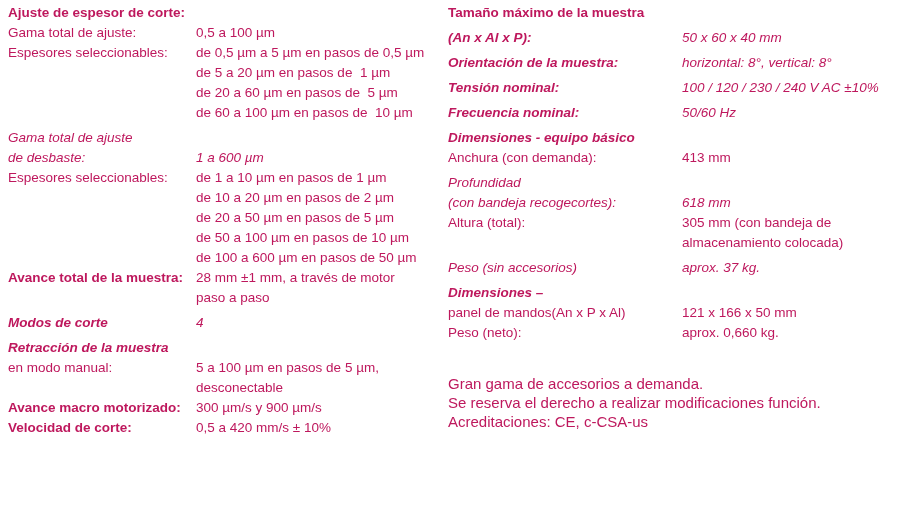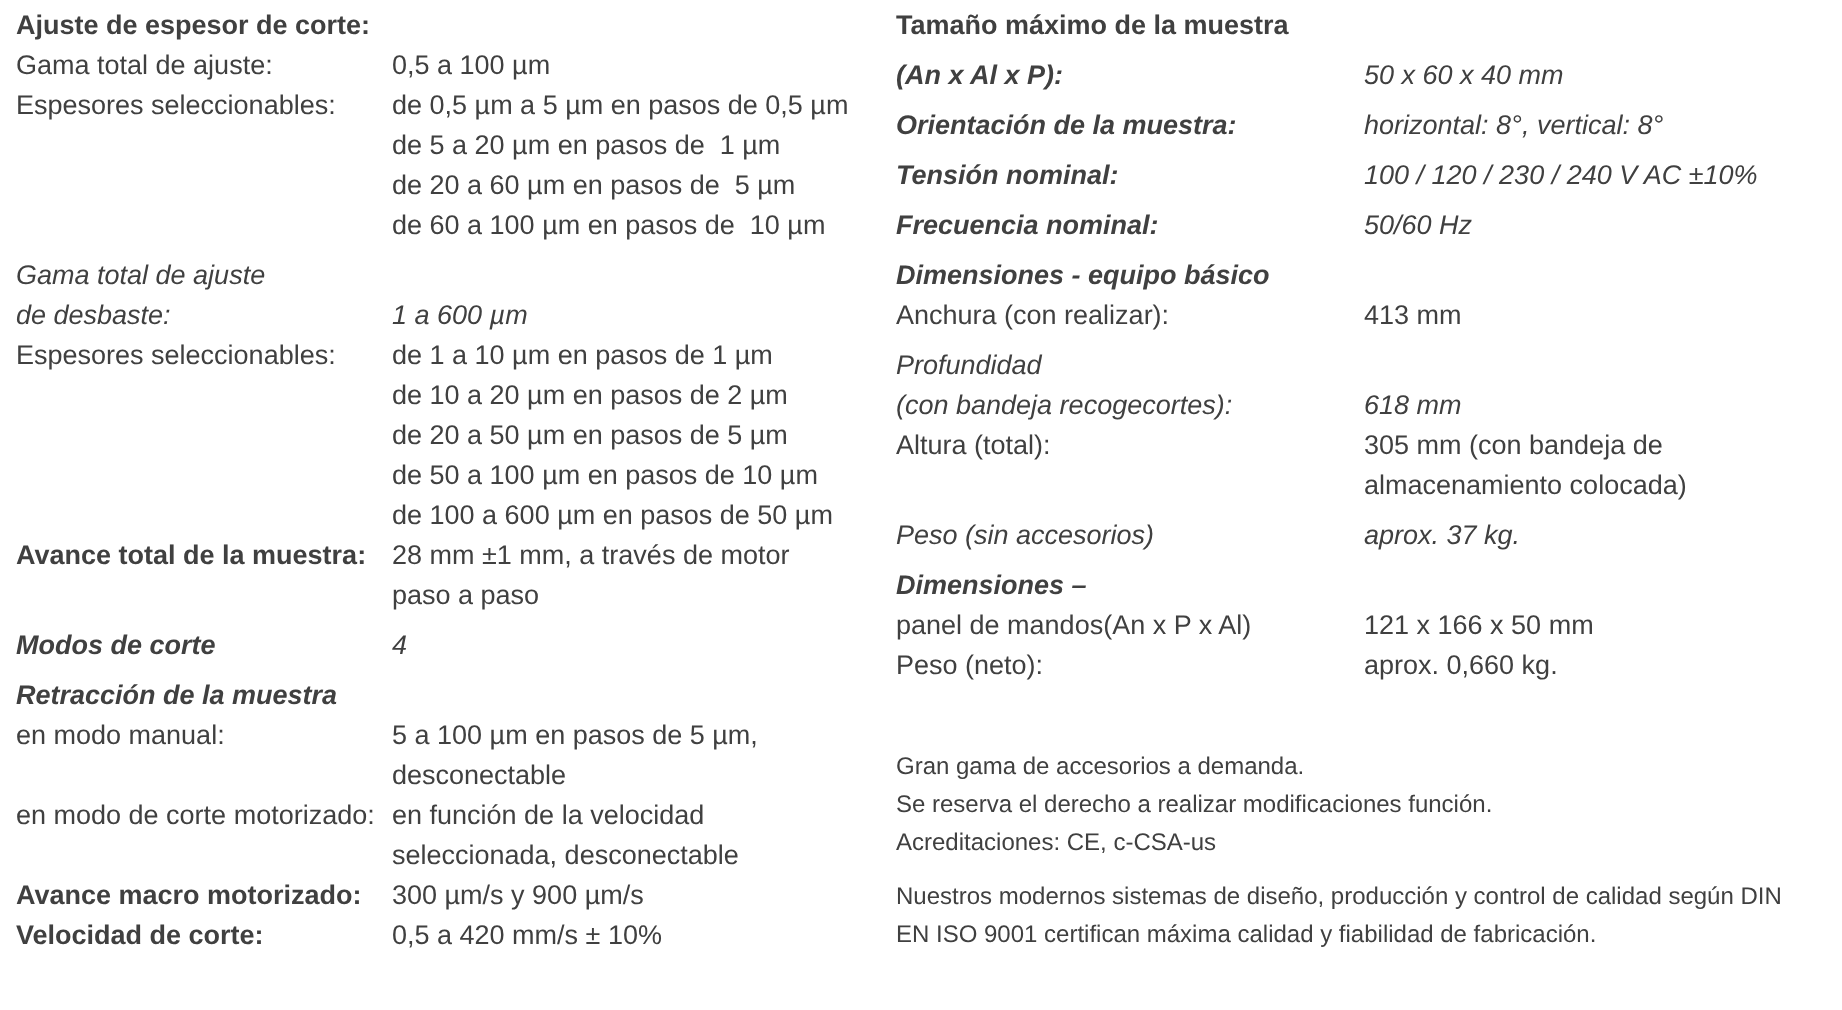--- a/index.html
+++ b/index.html
@@ -38,34 +38,34 @@
   }
   .col.right .label { flex: 0 0 234px; }
   .value {
     flex: 1 1 auto;
     white-space: pre-wrap;
   }
   .bold { font-weight: bold; }
 
   .notes {
     margin-top: 31px;
-    font-size: 12px;
+    font-size: 15px;
     line-height: 19px;
   }
   .note-line { white-space: pre-wrap; }
   .notes .para {
     margin-top: 8px;
     white-space: pre-wrap;
     width: 450px;
   }
 </style>
 </head>
 <body>
 
-<div class="page" style="color: #404040; background: rgb(255, 255, 255);">
+<div class="page" style="color: #be185d; background: rgb(255, 255, 255);">
   <div class="col left" id="left-col">
       <div class="row">
         <div class="label bold">Ajuste de espesor de corte:</div>
         <div class="value"></div>
       </div>
       <div class="row">
         <div class="label">Gama total de ajuste:</div>
         <div class="value">0,5 a 100 µm</div>
       </div>
       <div class="row">
@@ -100,25 +100,20 @@
       <div class="row gap">
         <div class="label bold">Retracción de la muestra</div>
         <div class="value"></div>
       </div>
       <div class="row">
         <div class="label">en modo manual:</div>
         <div class="value">5 a 100 µm en pasos de 5 µm,
 desconectable</div>
       </div>
       <div class="row">
-        <div class="label">en modo de corte motorizado:</div>
-        <div class="value">en función de la velocidad
-seleccionada, desconectable</div>
-      </div>
-      <div class="row">
         <div class="label bold">Avance macro motorizado:</div>
         <div class="value">300 µm/s y 900 µm/s</div>
       </div>
       <div class="row">
         <div class="label bold">Velocidad de corte:</div>
         <div class="value">0,5 a 420 mm/s ± 10%</div>
       </div>
     </div>
   <div class="col right">
     <div id="right-rows">
@@ -140,21 +135,21 @@
         </div>
         <div class="row gap">
           <div class="label bold">Frecuencia nominal:</div>
           <div class="value">50/60 Hz</div>
         </div>
         <div class="row gap">
           <div class="label bold">Dimensiones - equipo básico</div>
           <div class="value"></div>
         </div>
         <div class="row">
-          <div class="label">Anchura (con realizar):</div>
+          <div class="label">Anchura (con demanda):</div>
           <div class="value">413 mm</div>
         </div>
         <div class="row gap vbottom">
           <div class="label">Profundidad
 (con bandeja recogecortes):</div>
           <div class="value">618 mm</div>
         </div>
         <div class="row">
           <div class="label">Altura (total):</div>
           <div class="value">305 mm (con bandeja de
@@ -176,16 +171,15 @@
           <div class="label">Peso (neto):</div>
           <div class="value">aprox. 0,660 kg.</div>
         </div>
       </div>
     <div class="notes">
       <div id="note-lines">
           <div class="note-line">Gran gama de accesorios a demanda.</div>
           <div class="note-line">Se reserva el derecho a realizar modificaciones función.</div>
           <div class="note-line">Acreditaciones: CE, c-CSA-us</div>
         </div>
-      <div class="para">Nuestros modernos sistemas de diseño, producción y control de calidad según DIN EN ISO 9001 certifican máxima calidad y fiabilidad de fabricación.</div>
     </div>
   </div>
 </div>
 
 </body></html>

